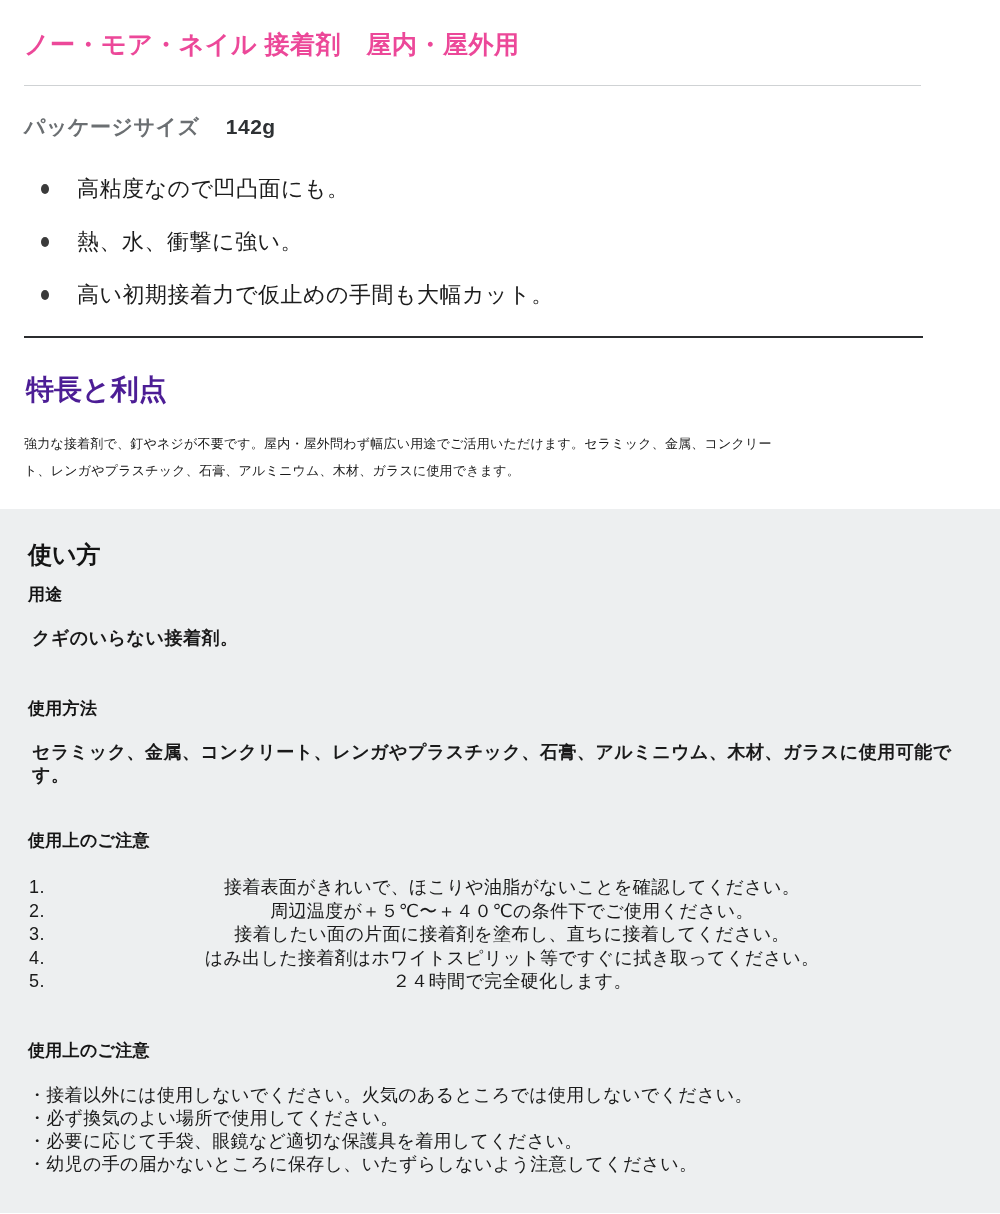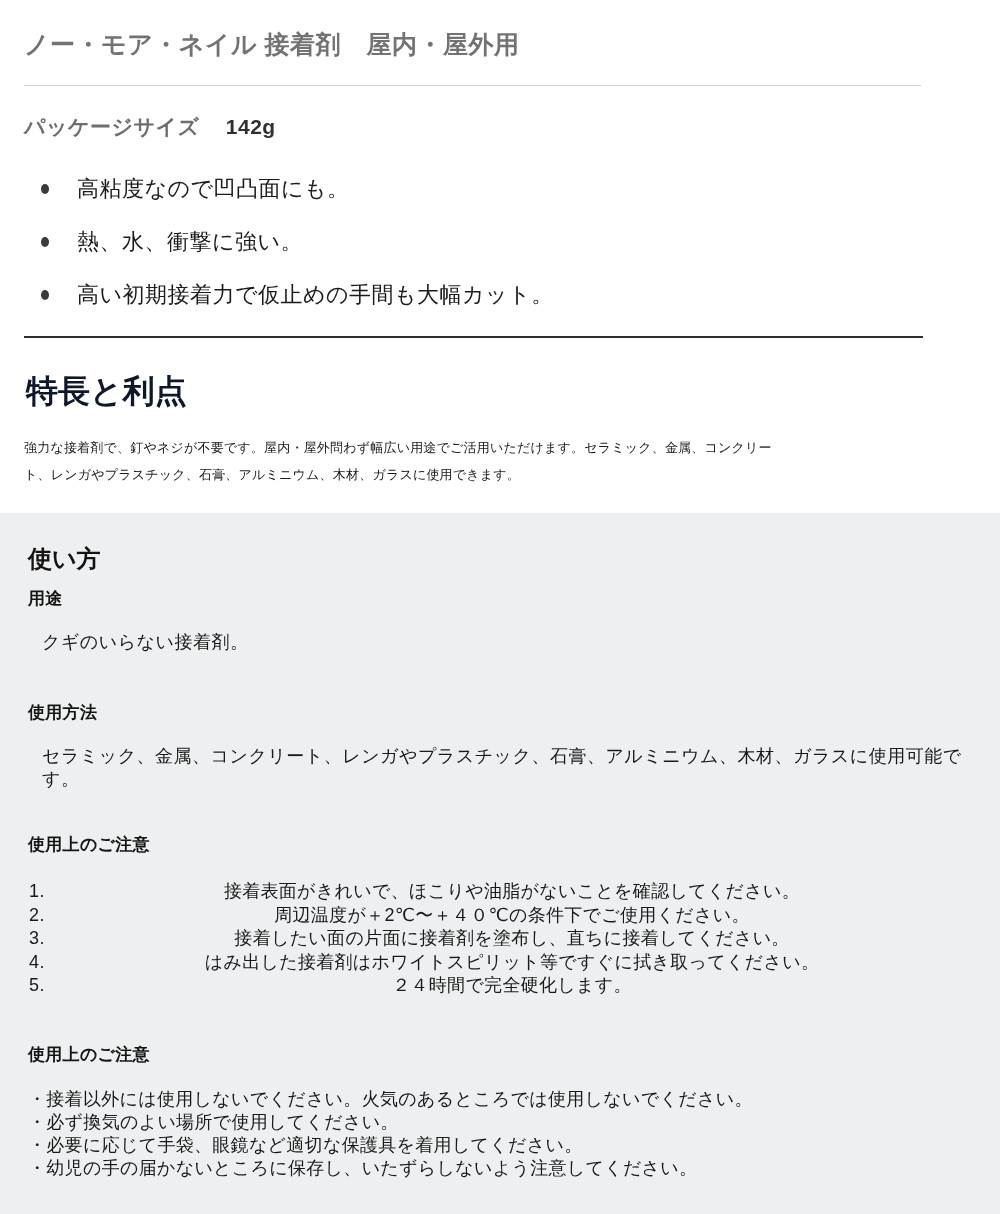--- a/index.html
+++ b/index.html
@@ -20,21 +20,21 @@
   
   .white-section {
     padding: 0 24px 0 24px;
   }
   .product-title {
     margin: 0;
     padding-top: 31px;
     font-size: 25px;
     line-height: 1.1;
     font-weight: bold;
-    color: #737373;
+    color: #ec4899;
     letter-spacing: 0.5px;
   }
   .divider-light {
     border: none;
     border-top: 1px solid #cfd2d4;
     margin: 26px 0 0 0;
     width: 897px;
   }
   .package-row {
     margin-top: 27px;
@@ -67,24 +67,24 @@
   }
   .divider-dark {
     border: none;
     border-top: 2px solid #2b2d2f;
     margin: 22px 0 0 0;
     width: 899px;
   }
 
   .features-heading {
     margin: 37px 0 0 2px;
-    font-size: 32px;
+    font-size: 28px;
     line-height: 1.05;
     font-weight: bold;
-    color: #0f172a;
+    color: #4c1d95;
   }
   .features-body {
     margin: 26px 0 0 0;
     font-size: 13px;
     line-height: 27px;
     max-width: 766px;
     letter-spacing: 0.2px;
     word-break: break-all;
   }
 
@@ -107,25 +107,26 @@
     font-size: 17px;
     font-weight: bold;
     color: #151515;
     letter-spacing: 0.3px;
   }
   .sub-label.purpose   { margin-top: 16px; }
   .sub-label.method    { margin-top: 47px; }
   .sub-label.caution-1 { margin-top: 42px; }
   .sub-label.caution-2 { margin-top: 45px; }
   .sub-text {
-    margin: 21px 0 0 14px;
+    margin: 21px 0 0 4px;
     font-size: 18px;
     line-height: 23px;
     letter-spacing: 0.5px;
     color: #1a1a1a;
+    font-weight: bold;
   }
   ol.numbered-list {
     margin: 24px 0 0 0;
     padding: 0 0 0 22px;
     font-size: 18px;
     line-height: 23.5px;
     letter-spacing: 0.3px;
     color: #1a1a1a;
   }
   ol.numbered-list li { padding-left: 2px; text-align: center; }
@@ -187,21 +188,21 @@
     <h3 class="sub-label purpose">用途</h3>
     <p class="sub-text">クギのいらない接着剤。</p>
 
     <h3 class="sub-label method">使用方法</h3>
     <p class="sub-text">セラミック、金属、コンクリート、レンガやプラスチック、石膏、アルミニウム、木材、ガラスに使用可能です。</p>
 
     <h3 class="sub-label caution-1">使用上のご注意</h3>
     <ol class="numbered-list">
 
     <li>接着表面がきれいで、ほこりや油脂がないことを確認してください。</li>
-        <li>周辺温度が＋2℃〜＋４０℃の条件下でご使用ください。</li>
+        <li>周辺温度が＋５℃〜＋４０℃の条件下でご使用ください。</li>
         <li>接着したい面の片面に接着剤を塗布し、直ちに接着してください。</li>
         <li>はみ出した接着剤はホワイトスピリット等ですぐに拭き取ってください。</li>
         <li>２４時間で完全硬化します。</li>
       </ol>
 
     <h3 class="sub-label caution-2">使用上のご注意</h3>
     <ul class="dot-list">
 
     <li>接着以外には使用しないでください。火気のあるところでは使用しないでください。</li>
         <li>必ず換気のよい場所で使用してください。</li>

